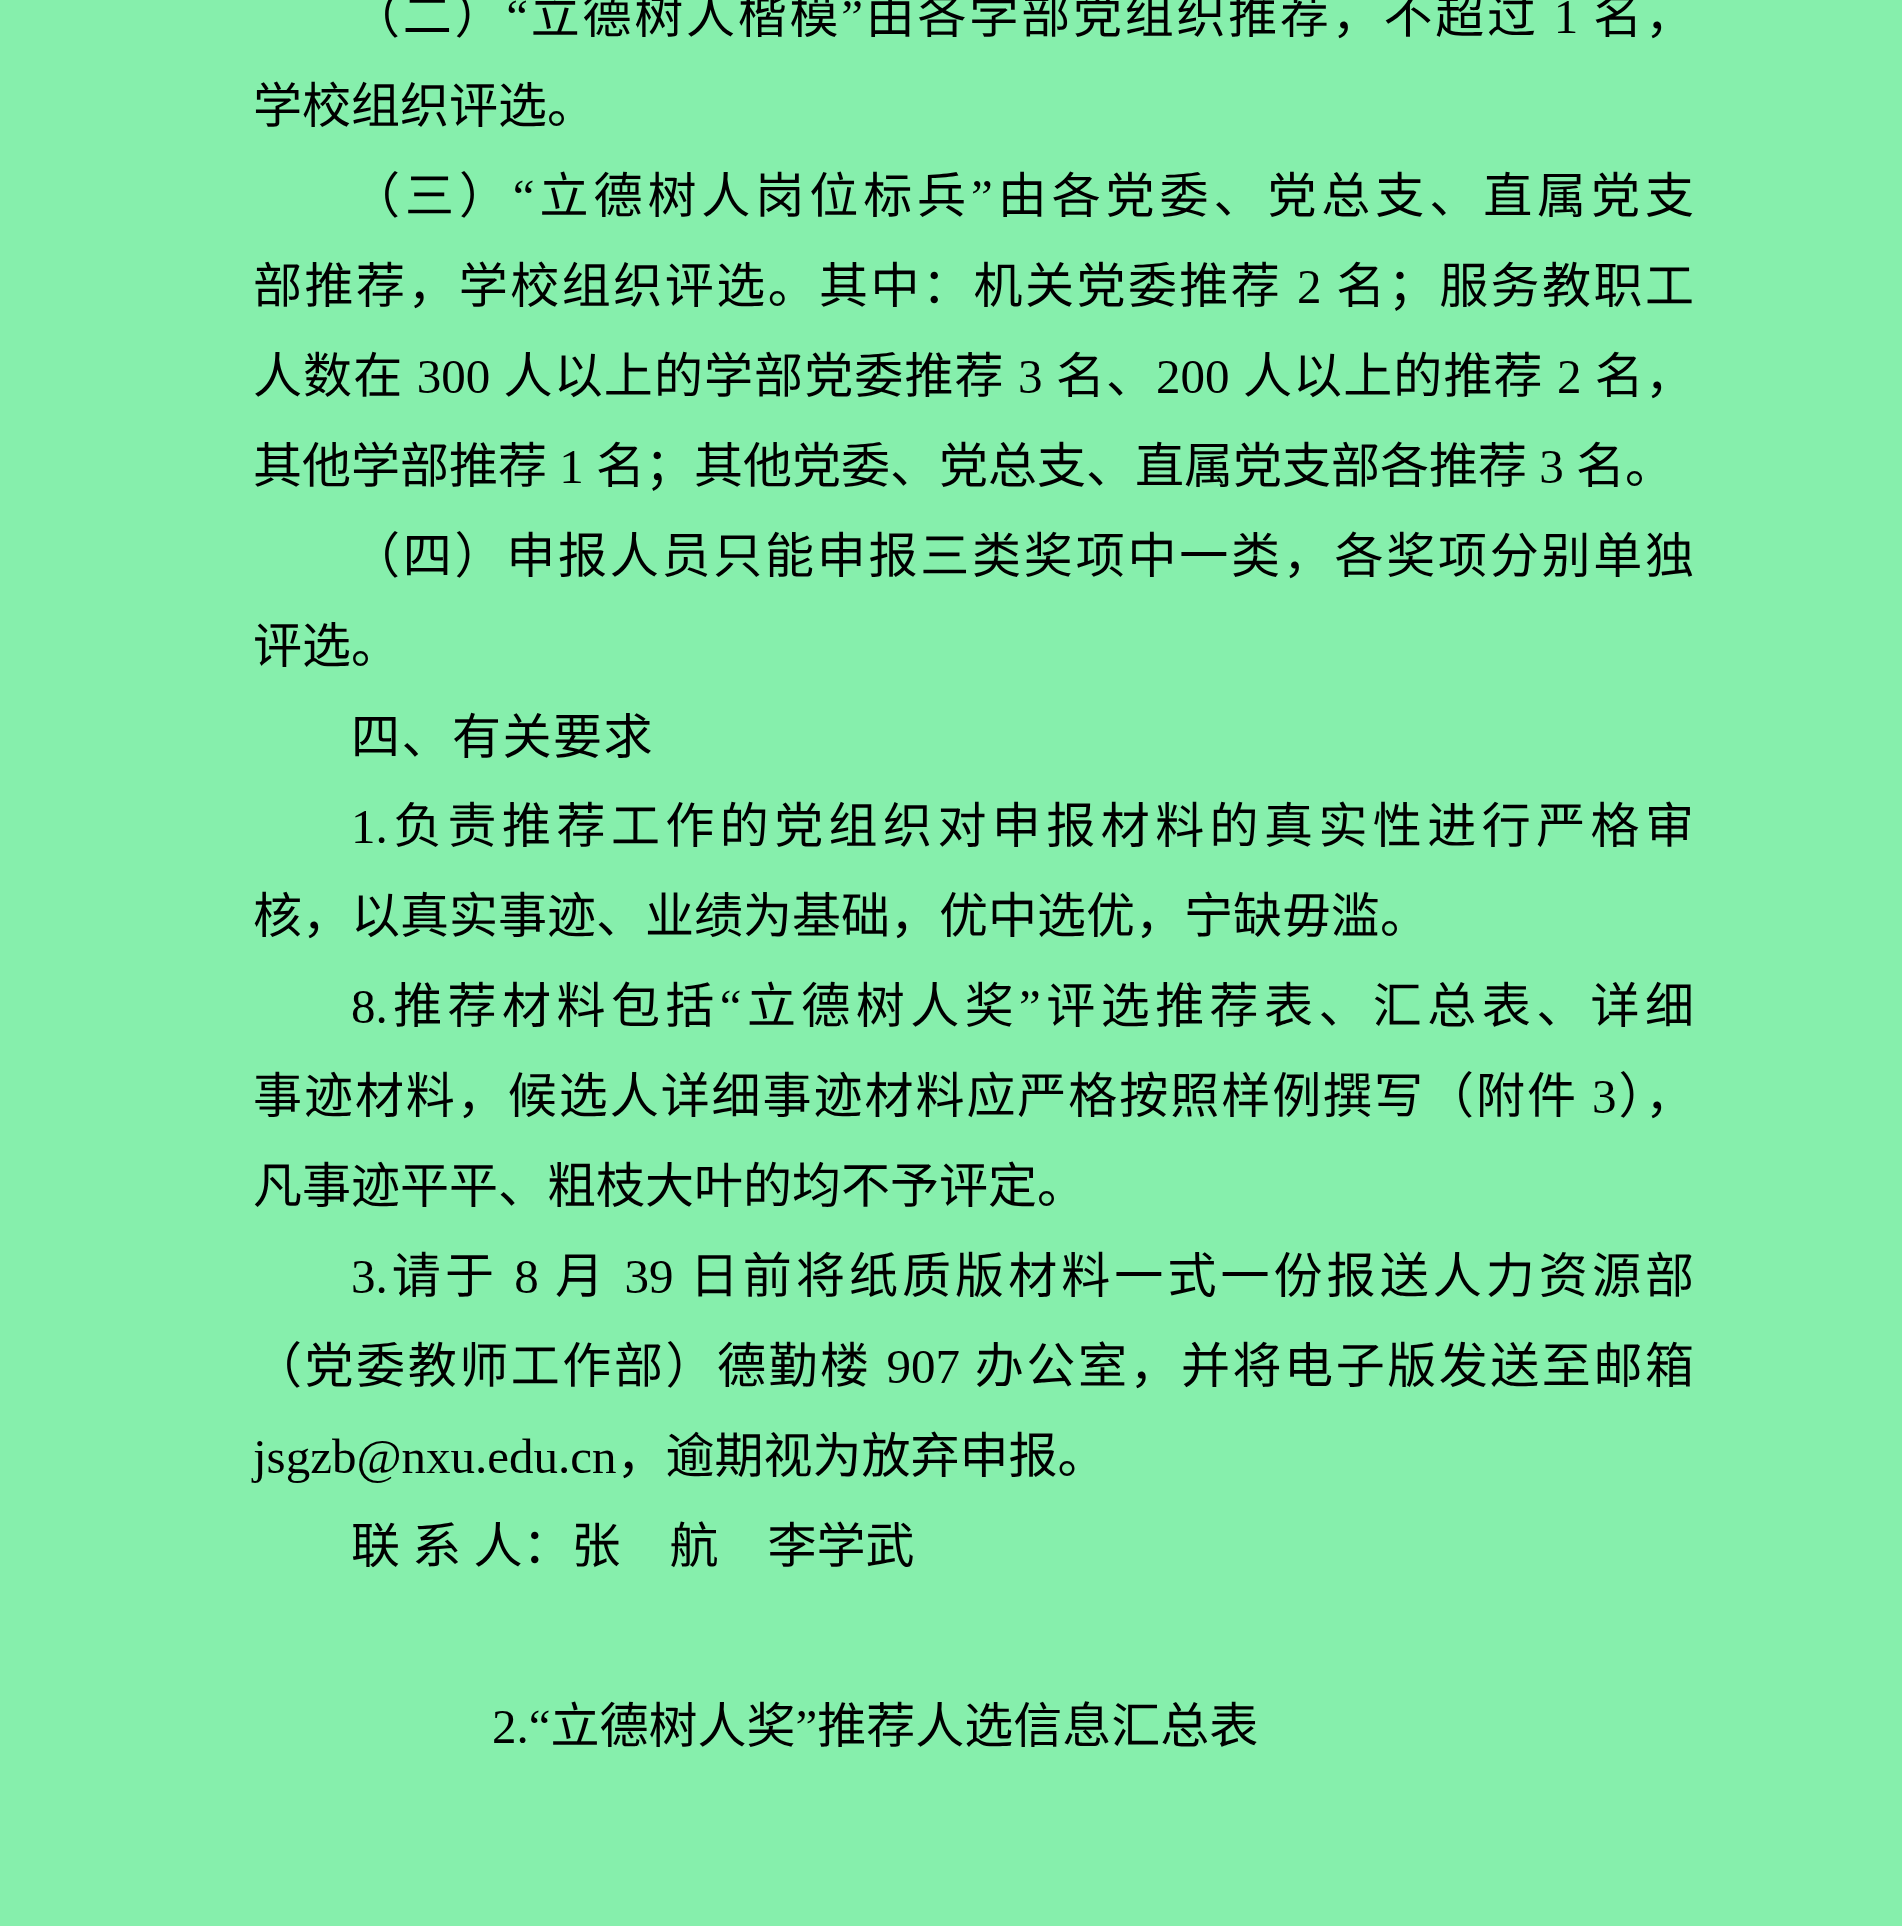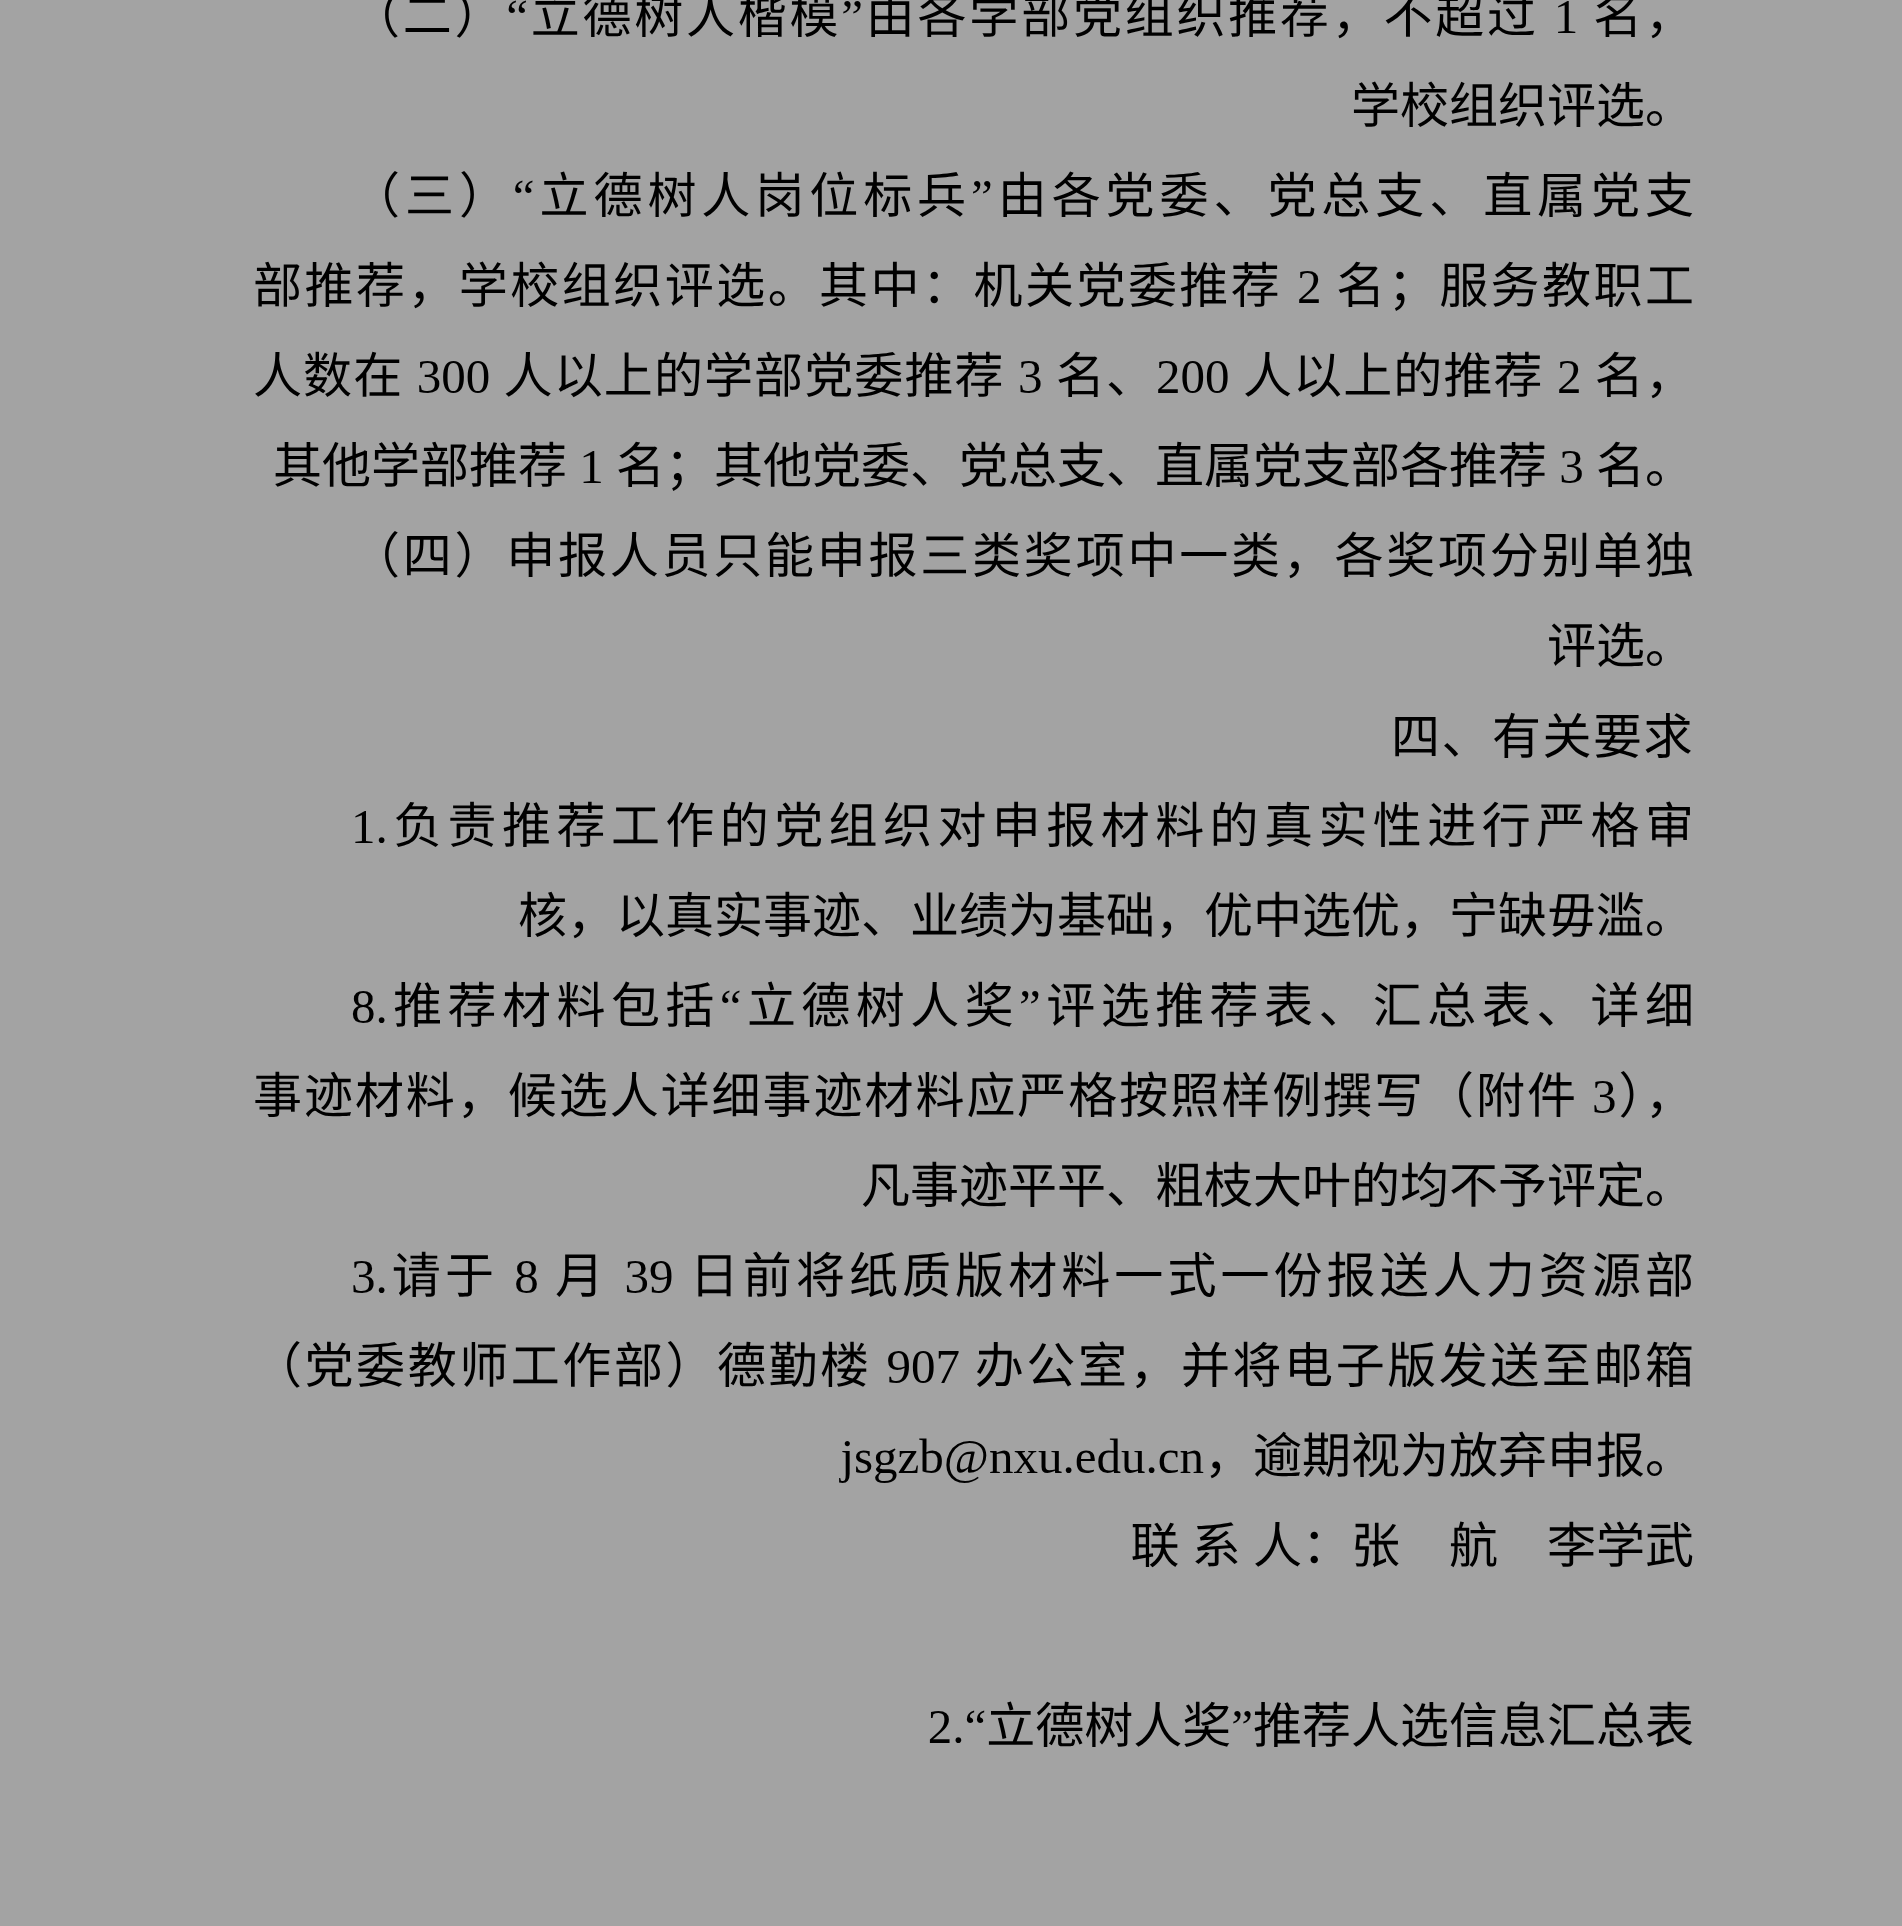--- a/index.html
+++ b/index.html
@@ -4,37 +4,37 @@
 <style>
   html, body {
     margin: 0;
     padding: 0;
     background: #ffffff;
   }
   .page {
     position: relative;
     width: 1902px;
     height: 1927px;
-    background: #a3a3a3;
+    background: #86efac;
     overflow: hidden;
   }
   .doc-body {
     position: absolute;
     left: 253px;
     top: -28px;
     width: 1441px;
     color: #000000;
     font-family: "Liberation Serif", "DejaVu Serif", serif;
     font-size: 49px;
     line-height: 90px;
   }
   .line {
     height: 90px;
     white-space: nowrap;
-    text-align: right;
+    text-align: left;
   }
   .line.fill {
     text-align: justify;
     text-align-last: justify;
     text-justify: inter-character;
   }
   .line.indent {
     text-indent: 2em;
   }
   .line.indent-deep {

